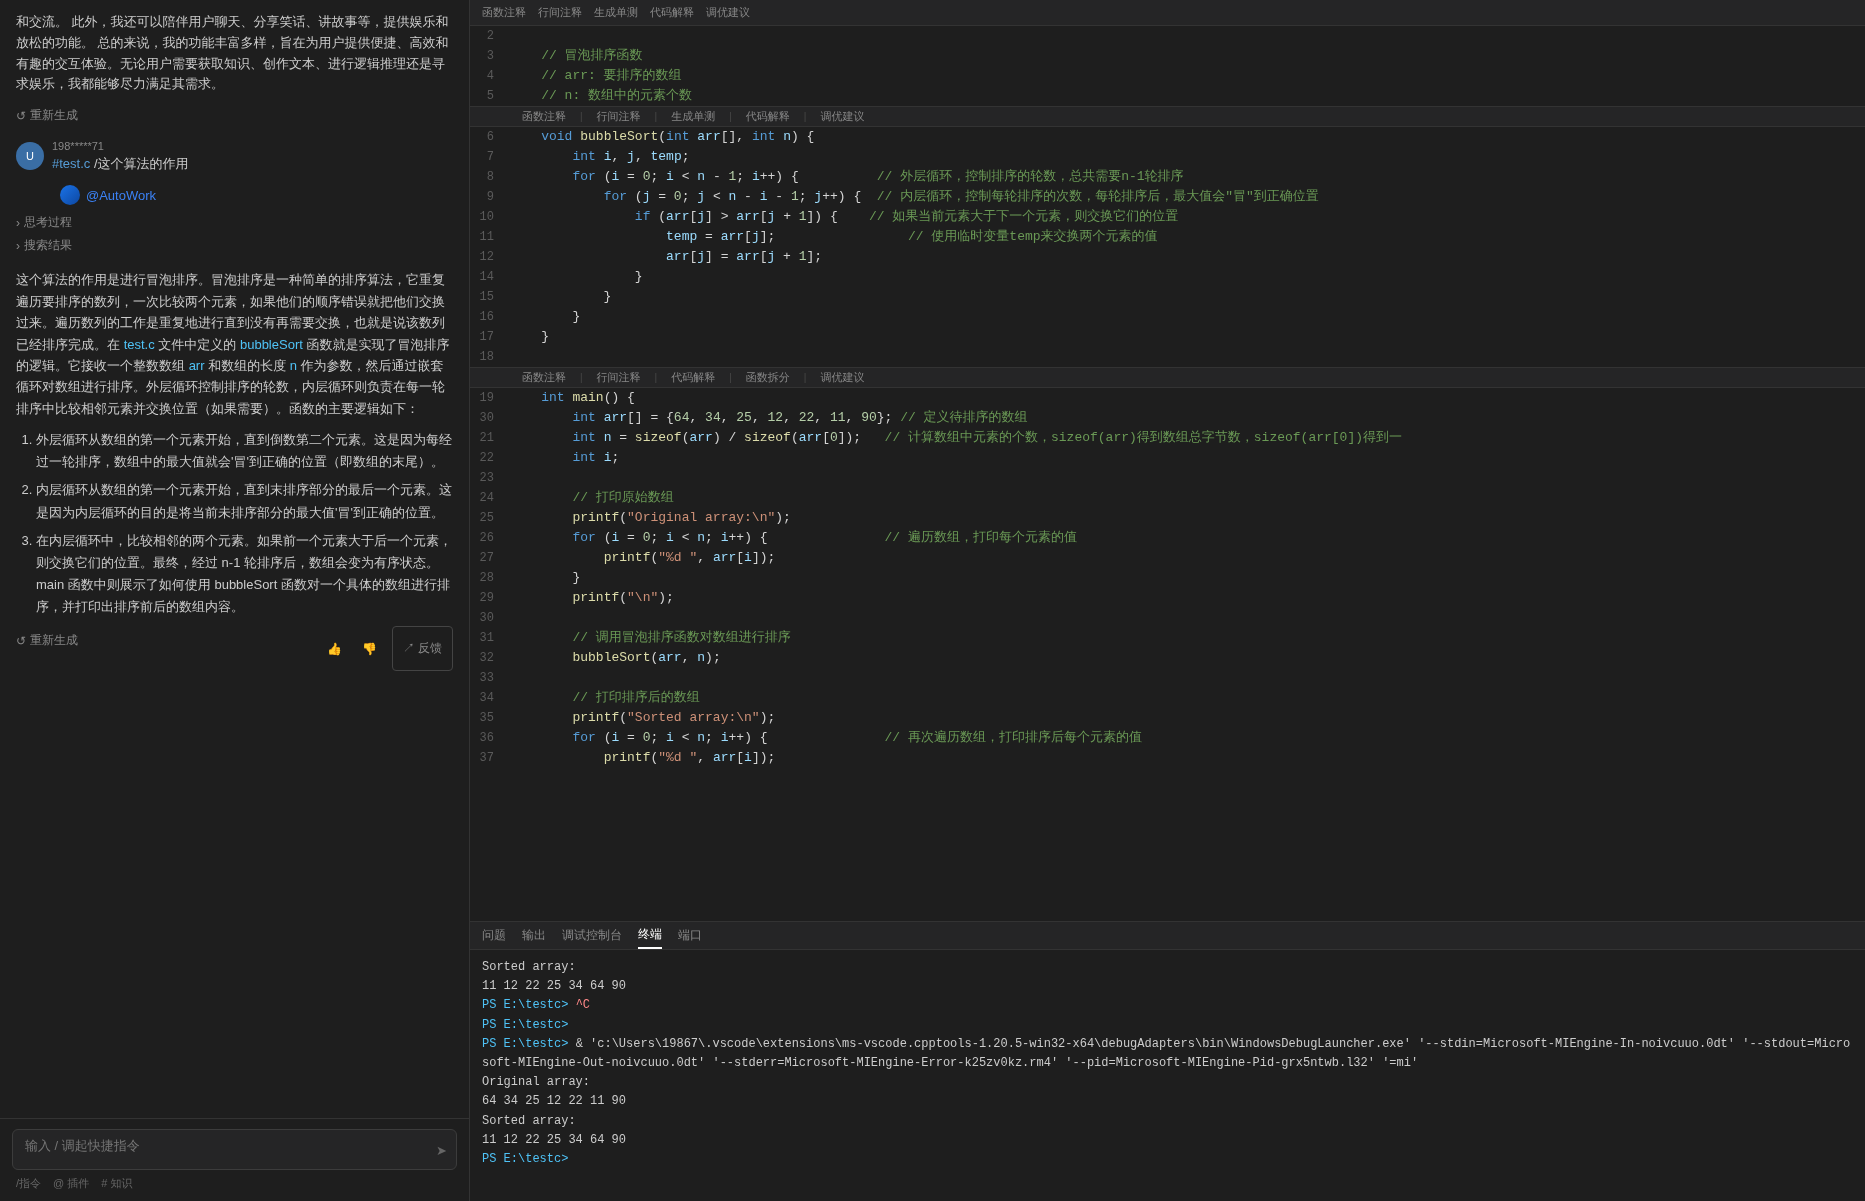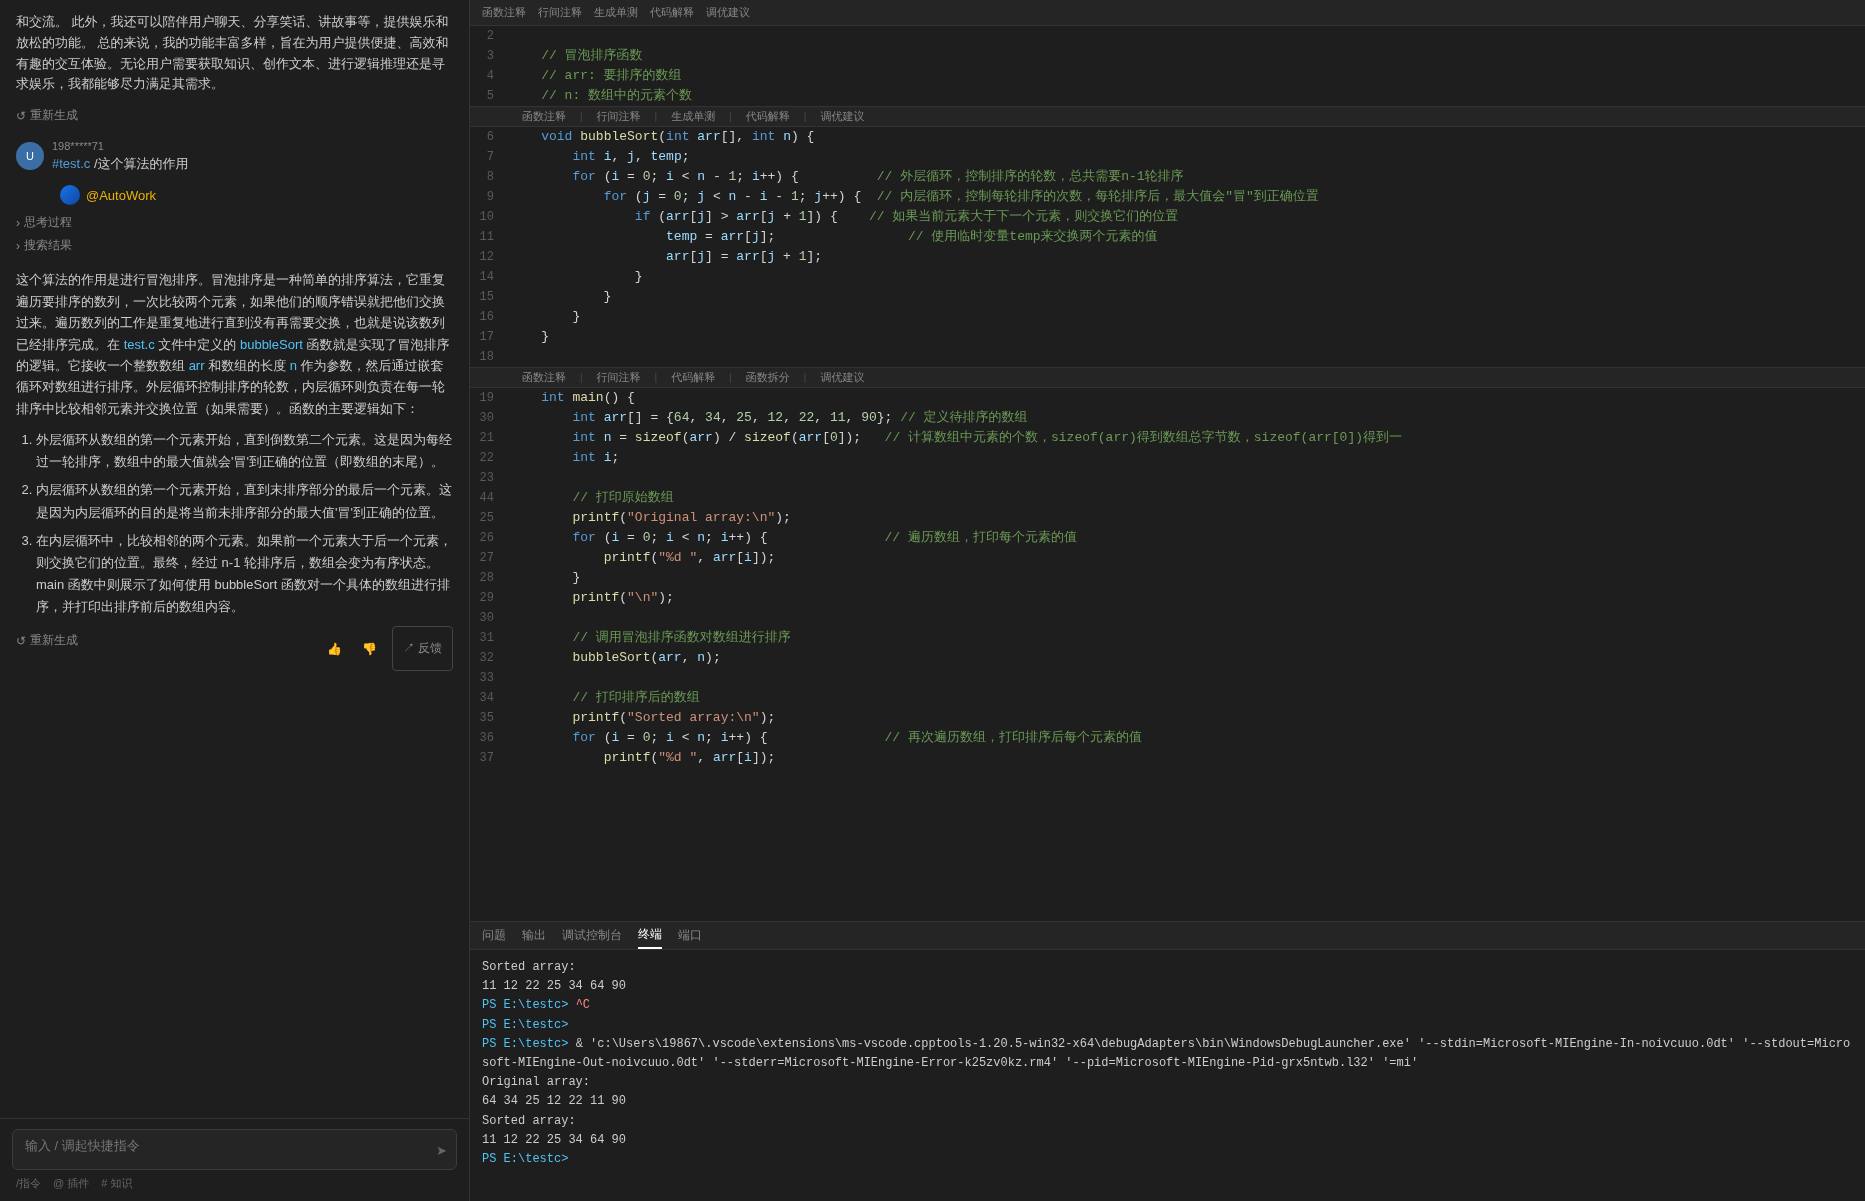--- a/index.html
+++ b/index.html
@@ -97,21 +97,21 @@
     }
 
     .autowork-block {
       margin-bottom: 12px;
     }
 
     .autowork-header {
       display: flex;
       align-items: center;
       gap: 6px;
-      color: #eab308;
+      color: #3b82f6;
       font-size: 13px;
       margin-bottom: 6px;
       padding-left: 44px;
     }
 
     .autowork-icon {
       width: 20px;
       height: 20px;
       border-radius: 50%;
       background: linear-gradient(135deg, #1a73e8, #0d47a1);
@@ -559,21 +559,21 @@
       </div>
       <div class="code-line">
         <span class="line-num">22</span>
         <span class="line-content">        <span class="kw">int</span> <span class="var">i</span>;</span>
       </div>
       <div class="code-line">
         <span class="line-num">23</span>
         <span class="line-content"></span>
       </div>
       <div class="code-line">
-        <span class="line-num">44</span>
+        <span class="line-num">24</span>
         <span class="line-content">        <span class="cmt">// 打印原始数组</span></span>
       </div>
       <div class="code-line">
         <span class="line-num">25</span>
         <span class="line-content">        <span class="fn">printf</span>(<span class="str">"Original array:\n"</span>);</span>
       </div>
       <div class="code-line">
         <span class="line-num">26</span>
         <span class="line-content">        <span class="kw">for</span> (<span class="var">i</span> = <span class="num">0</span>; <span class="var">i</span> &lt; <span class="var">n</span>; <span class="var">i</span>++) {               <span class="cmt">// 遍历数组，打印每个元素的值</span></span>
       </div>

